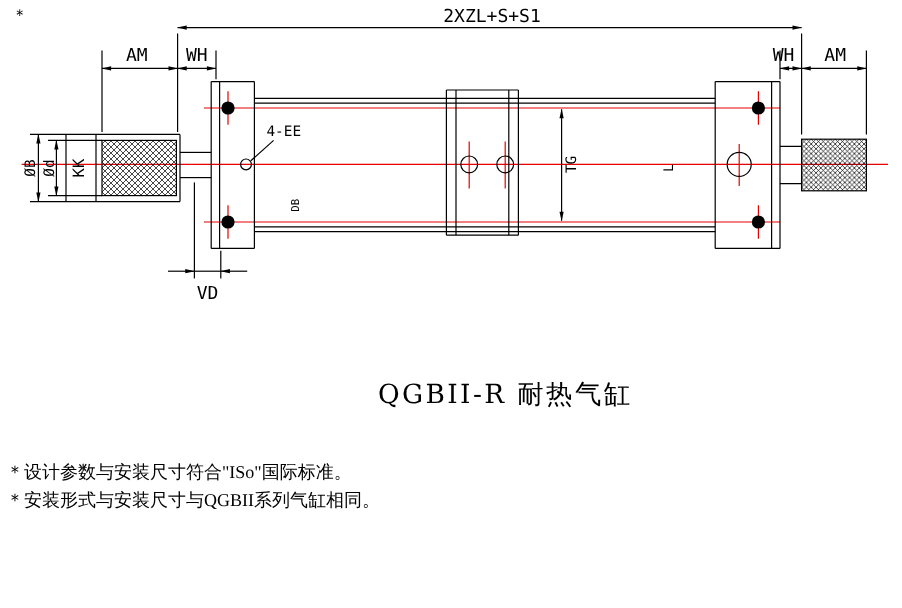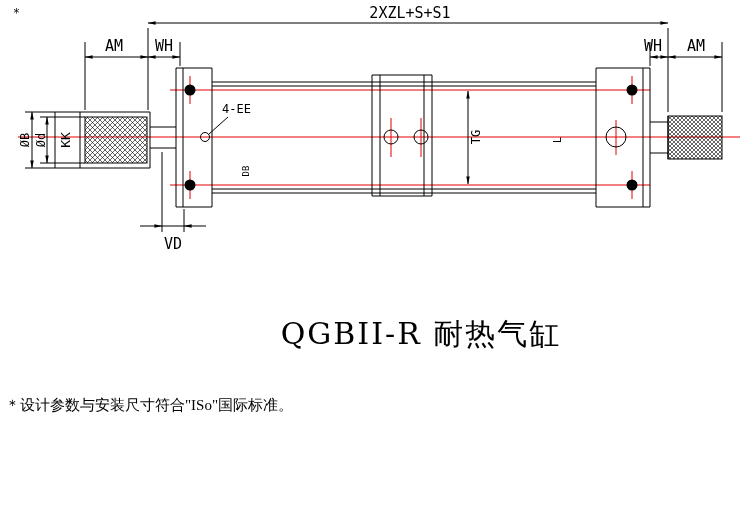--- a/index.html
+++ b/index.html
@@ -10,21 +10,21 @@
     position: relative; overflow: hidden;
     font-family: "Liberation Serif", serif;
   }
   svg { display: block; }
   svg text { font-family: "DejaVu Sans Mono", "Liberation Mono", monospace; fill: var(--c-text, #000); }
   .blk { stroke: var(--c-line, #000); stroke-width: 1; fill: none; }
   .red { stroke: var(--c-centerline, #e60000); stroke-width: 1; fill: none; }
   .corner { position: absolute; left: 10px; top: 4px; font-size: 13px; }
   .title {
     margin-top: 14px; padding-left: 90px; text-align: center;
-    font-size: 30px; letter-spacing: 2px;
+    font-size: 22px; letter-spacing: 2px;
     font-family: "DejaVu Serif", "Liberation Serif", serif;
   }
   .notes { margin-top: 38px; margin-left: 5px; font-size: 15px; line-height: 24px; }
   .note { white-space: nowrap; }
 </style>
 </head>
 <body>
 
 <div class="corner">＊</div>
 
@@ -166,13 +166,14 @@
     <line x1="206" y1="226" x2="184" y2="226" marker-end="url(#arr)"></line>
     <line x1="162" y1="226" x2="184" y2="226"></line>
   </g>
   <text x="173" y="249" text-anchor="middle" font-size="15">VD</text>
 </svg>
 
 <div class="title">QGBII-R 耐热气缸</div>
 
 <div class="notes">
   <div class="note">＊设计参数与安装尺寸符合"ISo"国际标准。</div>
+  <div class="note">＊安装形式与安装尺寸与QGBII系列气缸相同。</div>
 </div>
 
 </body></html>

